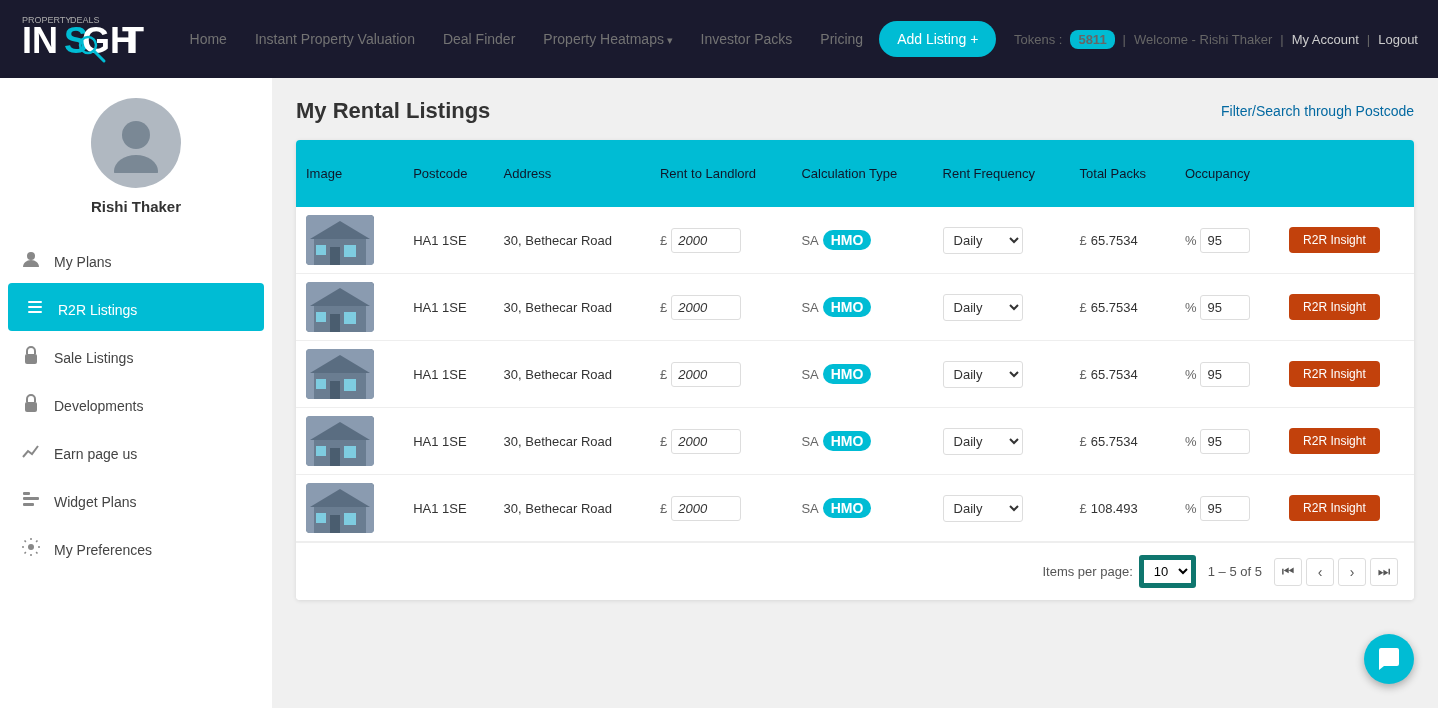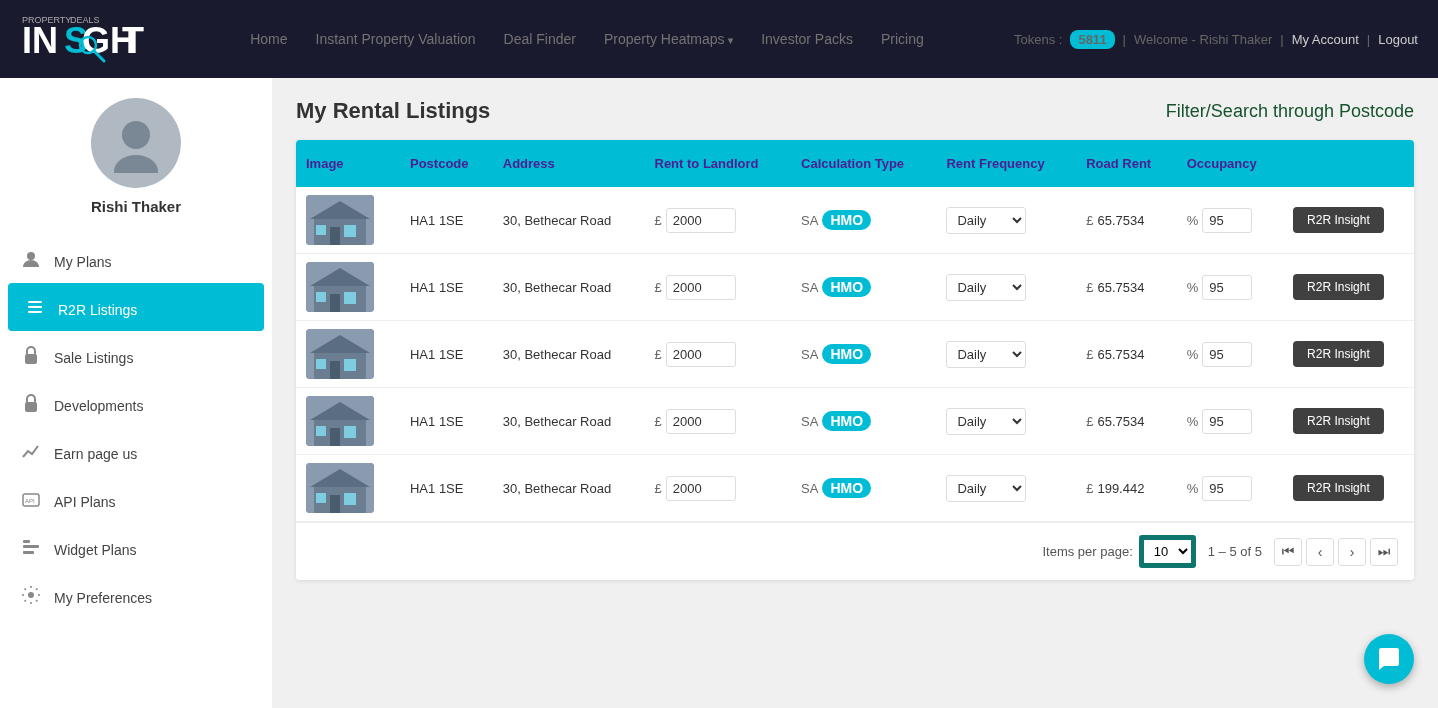--- a/index.html
+++ b/index.html
@@ -139,44 +139,44 @@
       justify-content: space-between;
       align-items: center;
       margin-bottom: 16px;
     }
     .page-title {
       font-size: 22px;
       font-weight: bold;
       color: #333;
     }
     .filter-search {
-      color: #14532d;
-      font-size: 18px;
+      color: #0369a1;
+      font-size: 14px;
     }
 
     
     .table-container {
       background: white;
       border-radius: 4px;
       overflow: hidden;
       box-shadow: 0 1px 4px rgba(0,0,0,0.1);
     }
     table {
       width: 100%;
       border-collapse: collapse;
     }
     thead tr {
       background: #00bcd4;
     }
     thead th {
-      color: #4c1d95;
-      padding: 16px 10px;
+      color: #0f172a;
+      padding: 26px 10px;
       text-align: left;
       font-size: 13px;
-      font-weight: 700;
+      font-weight: 400;
     }
     tbody tr {
       border-bottom: 1px solid #eee;
       background: white;
     }
     tbody td {
       padding: 8px 10px;
       font-size: 13px;
       color: #333;
       vertical-align: middle;
@@ -201,20 +201,21 @@
       color: #666;
       font-size: 13px;
     }
     .input-field {
       border: 1px solid #ddd;
       border-radius: 3px;
       padding: 4px 6px;
       width: 70px;
       font-size: 13px;
       color: #333;
+      font-style: italic;
     }
     .sa-badge {
       color: #666;
       font-size: 13px;
       margin-right: 4px;
       text-align: right;
     }
     .hmo-badge {
       background: #00bcd4;
       color: white;
@@ -243,21 +244,21 @@
     }
     .occ-input {
       border: 1px solid #ddd;
       border-radius: 3px;
       padding: 4px 6px;
       width: 50px;
       font-size: 13px;
       color: #333;
     }
     .r2r-btn {
-      background: #404040;
+      background: #c2410c;
       color: white;
       border: none;
       padding: 6px 14px;
       border-radius: 4px;
       font-size: 12px;
       cursor: pointer;
       white-space: nowrap;
     }
 
     
@@ -343,20 +344,21 @@
     </svg>
   </div>
 
   <div class="nav-links">
     <a class="nav-link">Home</a>
     <a class="nav-link">Instant Property Valuation</a>
     <a class="nav-link">Deal Finder</a>
     <a class="nav-link with-arrow">Property Heatmaps</a>
     <a class="nav-link">Investor Packs</a>
     <a class="nav-link">Pricing</a>
+    <button class="add-listing-btn">Add Listing +</button>
   </div>
 
   <div class="top-right-info">
     <span>Tokens :</span>
     <span class="token-count">5811</span>
     <span>|</span>
     <span>Welcome - Rishi Thaker</span>
     <span>|</span>
     <a>My Account</a>
     <span>|</span>
@@ -420,29 +422,20 @@
 
       <div class="sidebar-item">
         <div class="sidebar-icon">
           <svg width="20" height="20" viewBox="0 0 20 20">
               <polyline points="2,16 7,10 11,13 17,5" stroke="#888" stroke-width="2" fill="none"></polyline>
             </svg>
         </div>
         <span>Earn page us</span>
       </div>
 
-      <div class="sidebar-item">
-        <div class="sidebar-icon">
-          <svg width="20" height="20" viewBox="0 0 20 20">
-              <rect x="2" y="5" width="16" height="12" rx="2" fill="none" stroke="#888" stroke-width="1.5"></rect>
-              <text x="4" y="14" font-size="6" fill="#888" font-family="Arial">API</text>
-            </svg>
-        </div>
-        <span>API Plans</span>
-      </div>
 
       <div class="sidebar-item">
         <div class="sidebar-icon">
           <svg width="20" height="18" viewBox="0 0 20 18">
               <rect x="2" y="2" width="7" height="3" rx="1" fill="#888"></rect>
               <rect x="2" y="7" width="16" height="3" rx="1" fill="#888"></rect>
               <rect x="2" y="13" width="11" height="3" rx="1" fill="#888"></rect>
             </svg>
         </div>
         <span>Widget Plans</span>
@@ -470,21 +463,21 @@
     <div class="table-container">
       <table>
         <thead>
           <tr>
             <th>Image</th>
             <th>Postcode</th>
             <th>Address</th>
             <th>Rent to Landlord</th>
             <th>Calculation Type</th>
             <th>Rent Frequency</th>
-            <th>Road Rent</th>
+            <th>Total Packs</th>
             <th>Occupancy</th>
             <th></th>
           </tr>
         </thead>
         <tbody id="table-body">
         <tr>
               <td>
       <div class="property-img">
         <svg width="68" height="50" viewBox="0 0 68 50">
           <rect width="68" height="50" fill="#8a9bb0"></rect>
@@ -650,21 +643,21 @@
                 <div class="currency-input">
                   <span class="currency-symbol">£</span>
                   <input class="input-field" value="2000" type="text" style="">
                 </div>
               </td>
               <td><span class="sa-badge">SA</span><span class="hmo-badge">HMO</span></td>
               <td><select class="freq-select"><option>Daily</option><option>Weekly</option><option>Monthly</option></select></td>
               <td>
                 <div class="rent-cell">
                   <span class="currency-symbol">£</span>
-                  <span>199.442</span>
+                  <span>108.493</span>
                 </div>
               </td>
               <td>
                 <div class="rent-cell">
                   <span class="percent-symbol">%</span>
                   <input class="occ-input" value="95" type="text" style="">
                 </div>
               </td>
               <td><button class="r2r-btn">R2R Insight</button></td>
             </tr>

